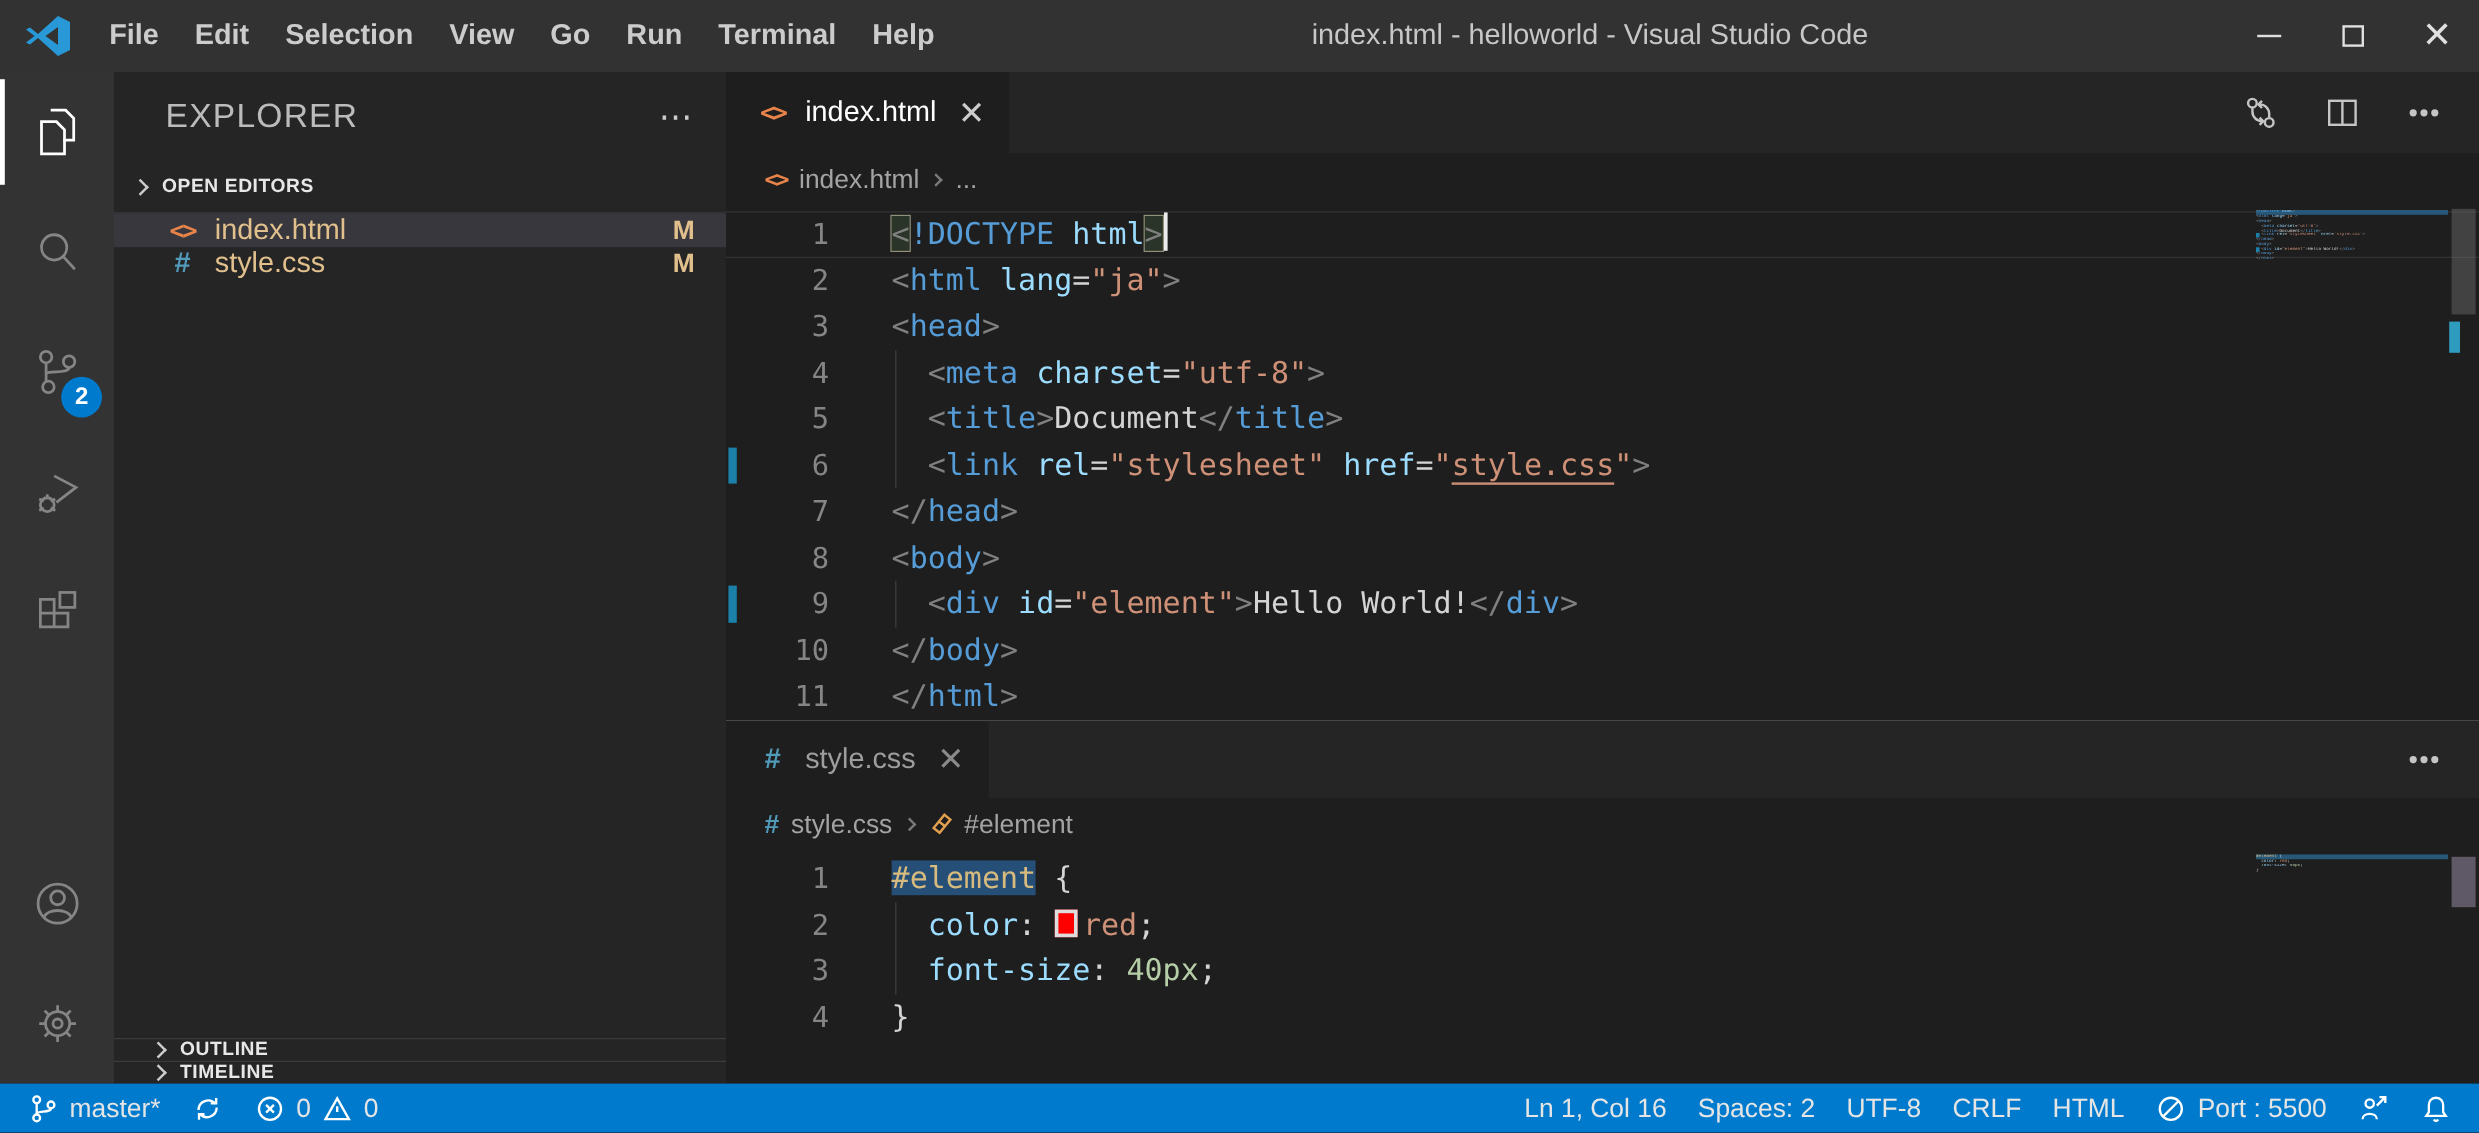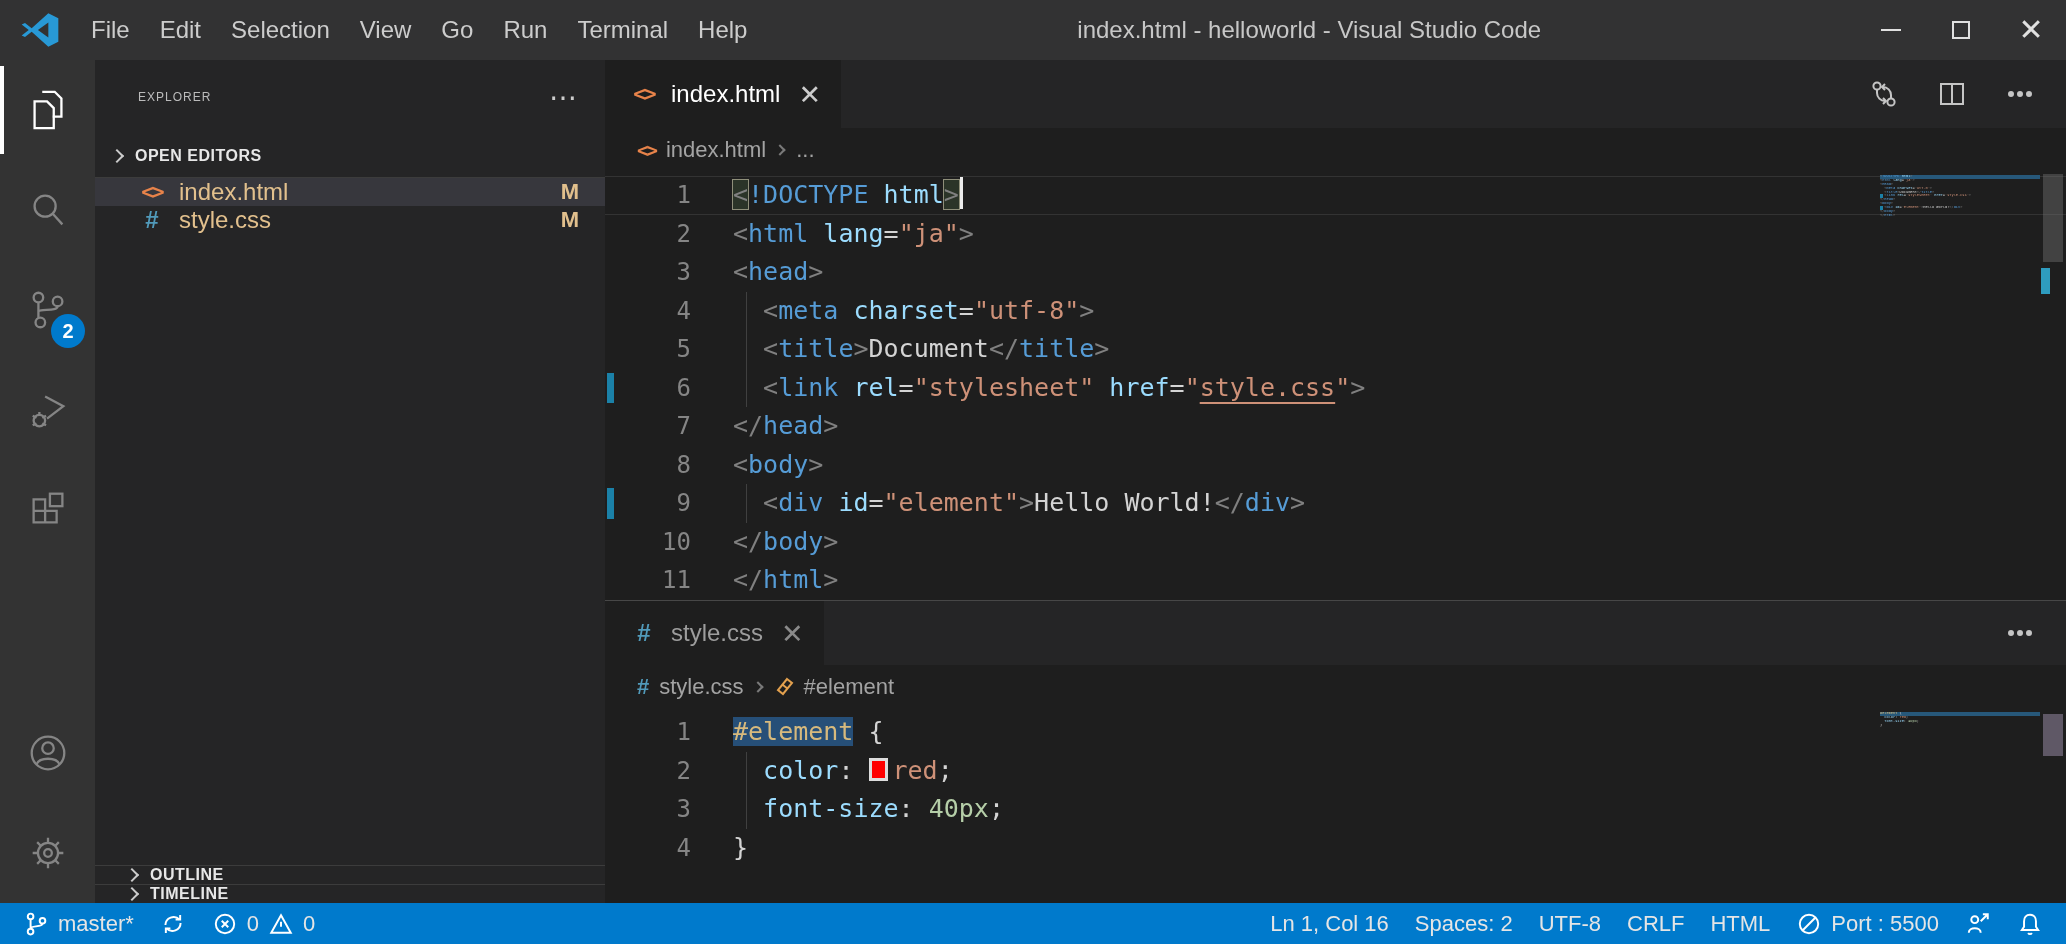--- a/index.html
+++ b/index.html
@@ -3,21 +3,21 @@
 <meta charset="utf-8">
 <style>
   html,body{margin:0;padding:0;background:#1e1e1e;}
   *{box-sizing:border-box;}
   .window{width:2066px;height:944px;display:flex;flex-direction:column;overflow:hidden;
     font-family:"Liberation Sans",sans-serif;color:#cccccc;background:#1e1e1e;position:relative;}
 
   
   .titlebar{flex:0 0 60px;background:#323233;display:flex;align-items:center;}
   .logo{width:40px;height:40px;margin:0 16px 0 20px;flex:0 0 auto;}
-  .menus{display:flex;}
+  .menus{display:flex;font-weight:bold;}
   .menu-item{padding:8px 15px;font-size:24px;color:#cccccc;white-space:nowrap;}
   .titlebar-title{flex:1;text-align:center;font-size:24px;color:#c7c7c7;white-space:nowrap;overflow:hidden;}
   .win-controls{display:flex;flex:0 0 auto;}
   .win-btn{width:70px;height:60px;display:flex;align-items:center;justify-content:center;color:#e0e0e0;}
   .min-glyph{width:20px;height:2px;background:#e0e0e0;}
   .max-glyph{width:18px;height:18px;border:2px solid #e0e0e0;}
   .close-glyph{font-size:30px;line-height:30px;color:#e0e0e0;font-family:"DejaVu Sans",sans-serif;}
 
   
   .mainbody{flex:1;display:flex;min-height:0;}
@@ -28,21 +28,21 @@
   .ab-item.active{color:#ffffff;}
   .ab-item.active::before{content:"";position:absolute;left:0;top:6px;bottom:6px;width:4px;background:#ffffff;}
   .ab-item svg{stroke:currentColor;fill:none;stroke-width:2.4;}
   .ab-spacer{flex:1;}
   .ab-badge{position:absolute;right:10px;bottom:12px;background:#007acc;color:#fff;border-radius:50%;
     width:34px;height:34px;font-size:20px;font-weight:bold;display:flex;align-items:center;justify-content:center;}
 
   
   .sidebar{flex:0 0 510px;background:#252526;display:flex;flex-direction:column;min-height:0;}
   .sb-title-row{flex:0 0 74px;display:flex;align-items:center;padding:0 26px 0 43px;}
-  .sb-title{font-size:12px;letter-spacing:1px;color:#bbbbbb;}
+  .sb-title{font-size:28px;letter-spacing:1px;color:#bbbbbb;}
   .sb-more{margin-left:auto;font-size:28px;color:#cccccc;letter-spacing:2px;}
   .sb-row{flex:0 0 44px;display:flex;align-items:center;}
   .sb-section{font-weight:bold;color:#e7e7e7;font-size:16px;letter-spacing:0.5px;}
   .sb-row .chev{margin:0 13px 0 17px;}
   .chev{width:10px;height:10px;border-right:2.5px solid #cccccc;border-bottom:2.5px solid #cccccc;display:inline-block;flex:0 0 auto;}
   .chev.right{transform:rotate(-45deg);}
   .chev.down{transform:rotate(45deg);margin-top:-4px;}
   .sb-row.bordered-top{border-top:1px solid #3c3c3c;padding-left:15px;}
   .sb-row.bordered-bottom{border-bottom:1px solid #3c3c3c;}
   .file-row{flex:0 0 44px;display:flex;align-items:center;padding-left:40px;font-size:24px;}
@@ -76,21 +76,21 @@
   .bc-chev{width:8px;height:8px;border-right:2px solid #7a7a7a;border-bottom:2px solid #7a7a7a;transform:rotate(-45deg);display:inline-block;margin:0 12px 0 10px;}
   .bc-sym{margin-right:8px;display:inline-flex;}
 
   
   .code{position:relative;flex:1;overflow:hidden;font-family:"DejaVu Sans Mono",monospace;font-size:25px;padding-top:4px;}
   .code-line{position:relative;height:38.5px;line-height:38.5px;white-space:pre;}
   .code-line.cur{box-shadow:inset 0 1px 0 #333333, inset 0 -1px 0 #333333;}
   .lnum{position:absolute;left:0;top:0;width:86px;text-align:right;color:#858585;font-size:24px;}
   .modmark{position:absolute;left:2px;top:4px;bottom:4px;width:7px;background:#1b81a8;}
   .guide{position:absolute;left:141px;top:0;bottom:0;border-left:1px solid #404040;}
-  .lcontent{position:absolute;left:128px;top:0;height:38.5px;}
+  .lcontent{position:absolute;left:138px;top:0;height:38.5px;}
   .t-punct{color:#808080;}
   .t-tag{color:#569cd6;}
   .t-attr{color:#9cdcfe;}
   .t-val{color:#ce9178;}
   .t-text{color:#d4d4d4;}
   .t-num{color:#b5cea8;}
   .t-sel{color:#d7ba7d;}
   .boxed{outline:1px solid #8f8f7a;background:rgba(70,95,60,0.35);}
   .u{text-decoration:underline;text-underline-offset:6px;text-decoration-thickness:2px;}
   .hl{background:#264f78;}

